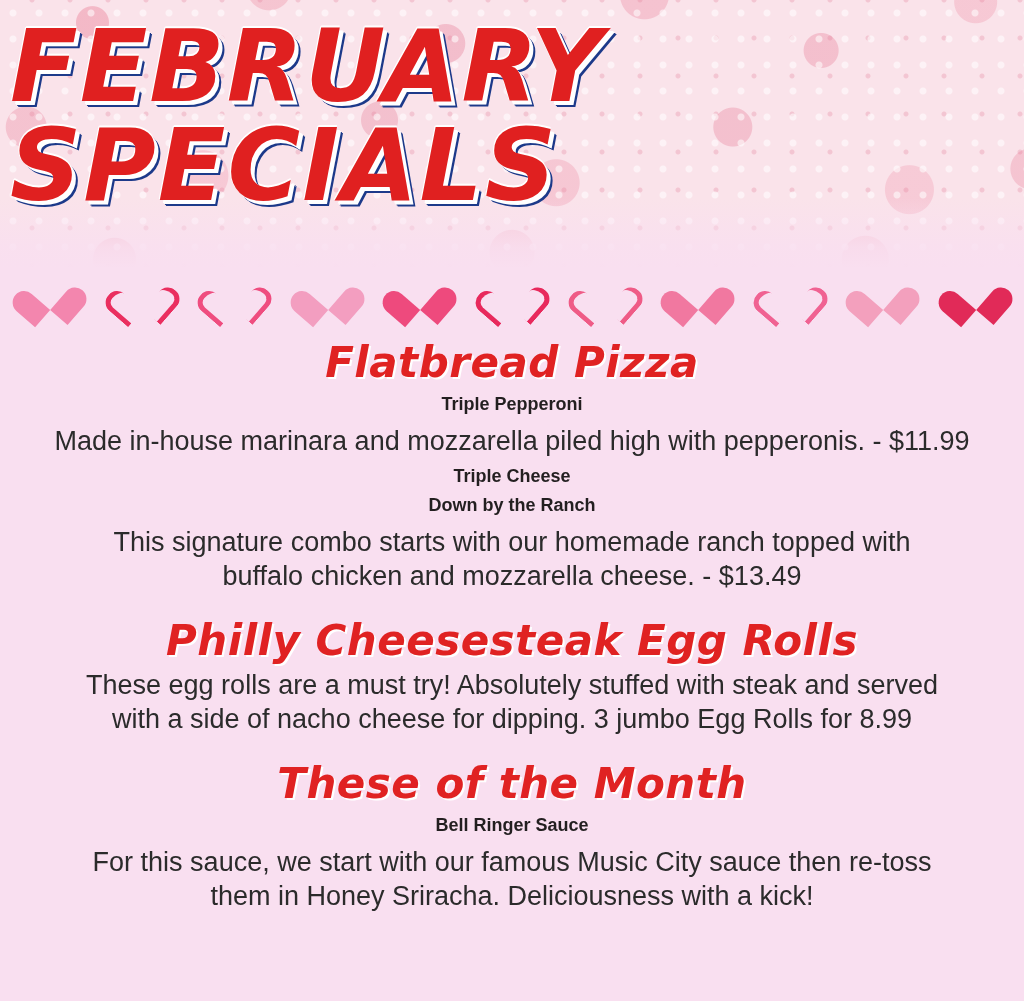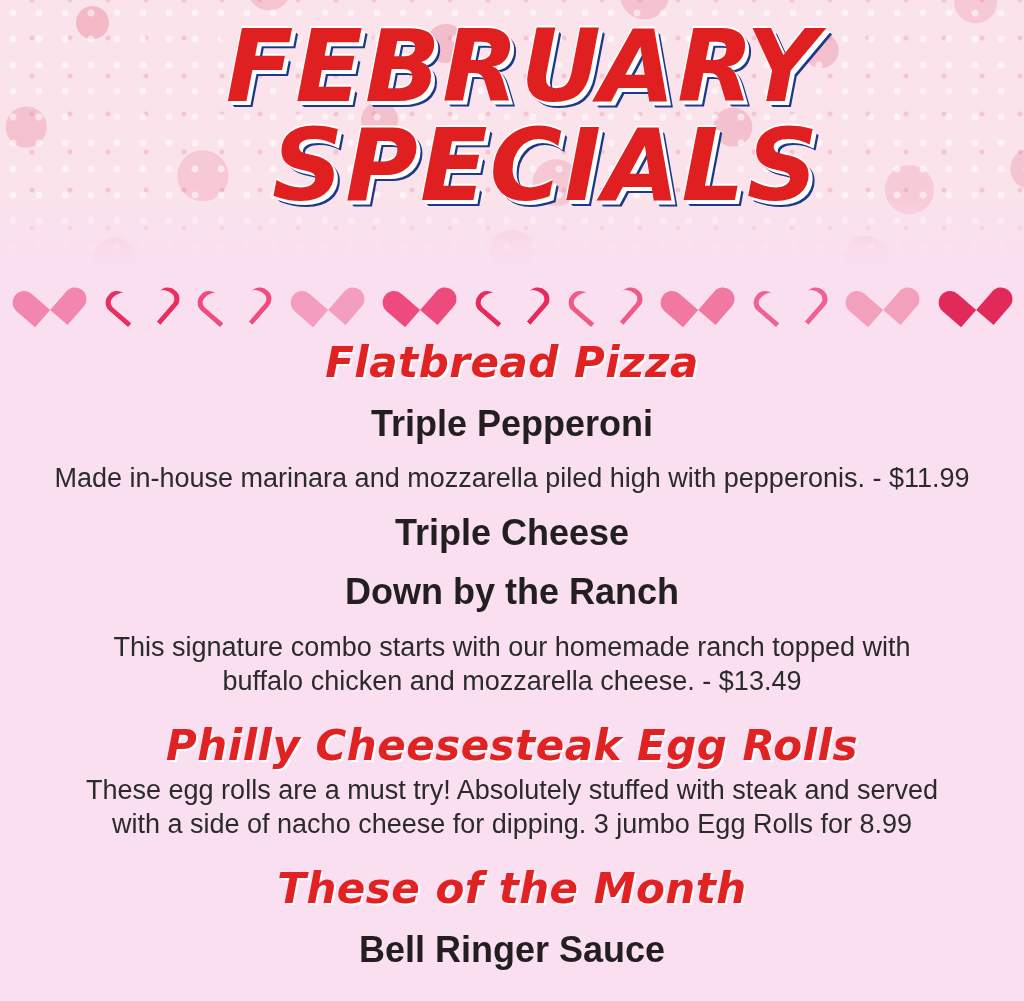--- a/index.html
+++ b/index.html
@@ -69,23 +69,23 @@
     position: absolute;
     left: 0; right: 0; bottom: 0;
     height: 70px;
     background: linear-gradient(to bottom, rgba(249,223,240,0) 0%, rgba(249,223,240,0.85) 70%, rgba(249,223,240,1) 100%);
   }
 
   
   .title-wrap {
     position: absolute;
     top: 18px;
-    left: 4px;
+    left: 10px;
     width: 816px;
-    text-align: right;
+    text-align: left;
     z-index: 5;
   }
   .title-line {
     font-family: "DejaVu Sans", sans-serif;
     font-style: italic;
     font-weight: bold;
     color: #e02020;
     letter-spacing: 2px;
     line-height: 0.98;
     text-shadow:
@@ -159,24 +159,24 @@
     color: #e02222;
     letter-spacing: 0.5px;
     text-shadow: 2px 2px 0 #ffffff;
     margin: 0 0 4px 0;
     line-height: 1.12;
   }
   .item { margin: 0 0 4px 0; }
   .item-name {
     font-family: "Liberation Sans", sans-serif;
     font-weight: bold;
-    font-size: 36px;
+    font-size: 18px;
     color: #231f20;
     line-height: 1.2;
-    margin: 16px;
+    margin: 8px;
   }
   .item-desc {
     font-family: "Liberation Sans", sans-serif;
     font-size: 27px;
     color: #2b2b2b;
     line-height: 1.26;
     margin: 4px auto;
     max-width: 950px;
   }
   .gap-lg { height: 16px; }
@@ -239,17 +239,18 @@
         <div class="item-desc" style="max-width:880px;">These egg rolls are a must try! Absolutely stuffed with steak and served with a side of nacho cheese for dipping. 3 jumbo Egg Rolls for 8.99</div>
       </div>
     </div>
 
     <div class="gap-lg"></div>
 
     <div class="section">
       <div class="section-title">These of the Month</div>
       <div class="item">
         <div class="item-name">Bell Ringer Sauce</div>
+        <div class="item-desc" style="max-width:840px;">For this sauce, we start with our famous Music City sauce then re-toss them in Honey Sriracha. Deliciousness with a kick!</div>
       </div>
     </div>
 
   </div>
 </div>
 
 </body></html>

